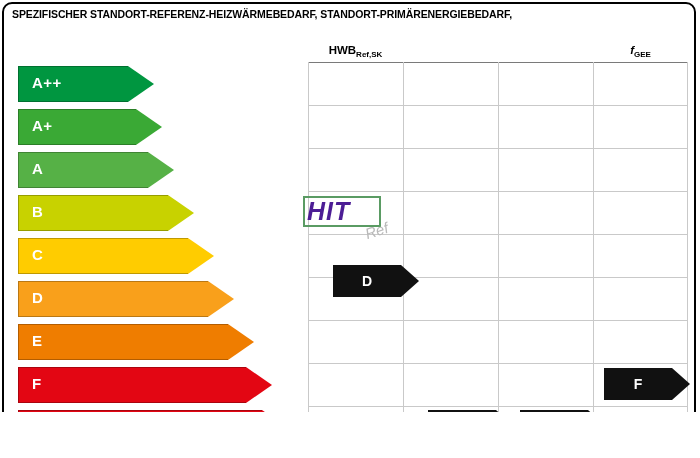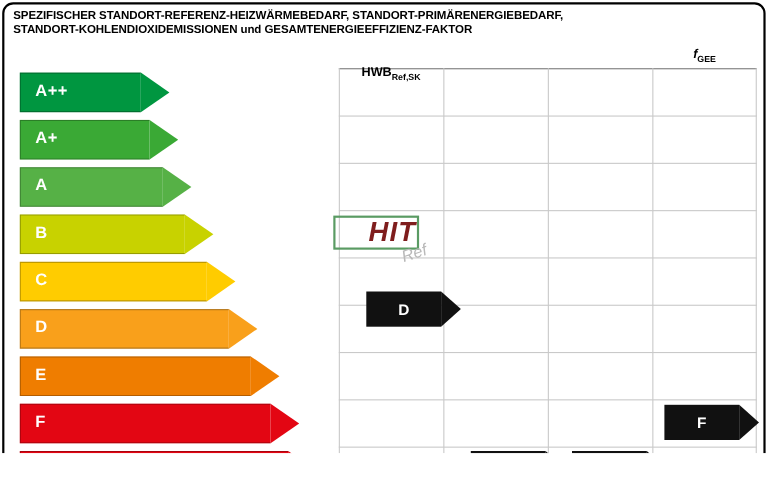--- a/index.html
+++ b/index.html
@@ -174,50 +174,48 @@
     border: 2px solid #5a9b63;
     box-sizing: border-box;
   }
   #wm-text {
     position: absolute;
     left: 4px;
     top: 2px;
     font-size: 25px;
     font-weight: bold;
     font-style: italic;
-    color: #7f1d1d;
+    color: #4c1d95;
     letter-spacing: 1px;
     line-height: 26px;
-    margin-left: 28px;
   }
   #wm-sign {
     position: absolute;
     left: 62px;
     top: 26px;
     font-size: 15px;
     font-style: italic;
     color: #b9b9b9;
     transform: rotate(-18deg);
   }
 </style>
 </head>
 <body>
 
 <div id="page">
   <div id="frame"></div>
 
   <div id="header">
     <div>SPEZIFISCHER STANDORT-REFERENZ-HEIZWÄRMEBEDARF, STANDORT-PRIMÄRENERGIEBEDARF,</div>
-    <div>STANDORT-KOHLENDIOXIDEMISSIONEN und GESAMTENERGIEEFFIZIENZ-FAKTOR</div>
   </div>
 
   <div id="grid">
     <div id="headline"></div>
 
-    <div class="colhead" style="left:0px;width:95px;margin-top:16px;">
+    <div class="colhead" style="left:0px;width:95px;">
       <span>HWB</span><sub>Ref,SK</sub>
     </div>
     <div class="colhead" style="left:285px;width:95px;">
       <span class="ital">f</span><sub>GEE</sub>
     </div>
 
     <div class="vline" style="left:0px;"></div>
     <div class="vline" style="left:95px;"></div>
     <div class="vline" style="left:190px;"></div>
     <div class="vline" style="left:285px;"></div>

